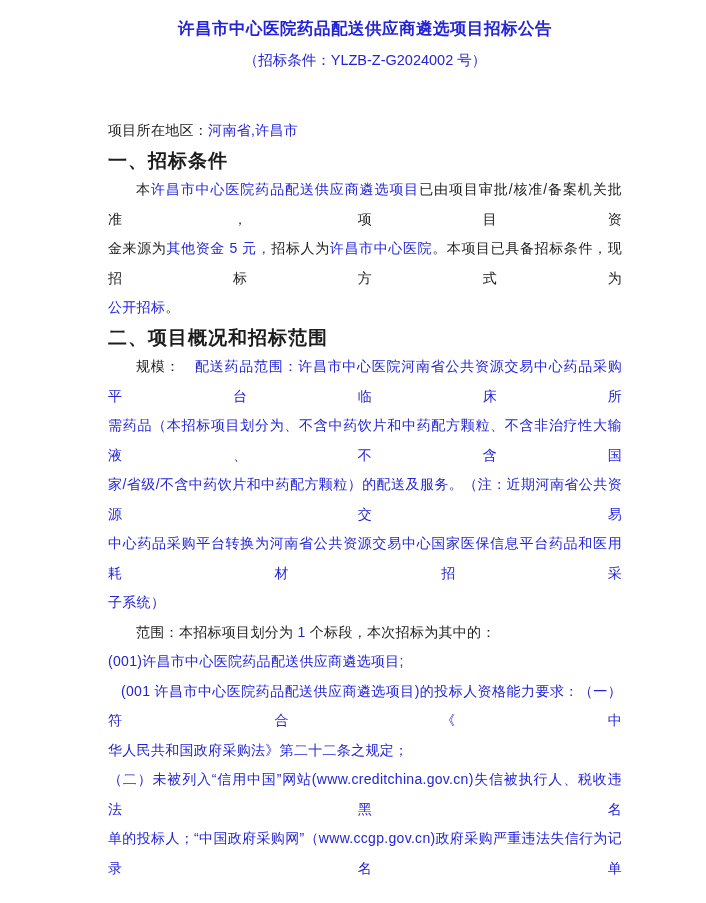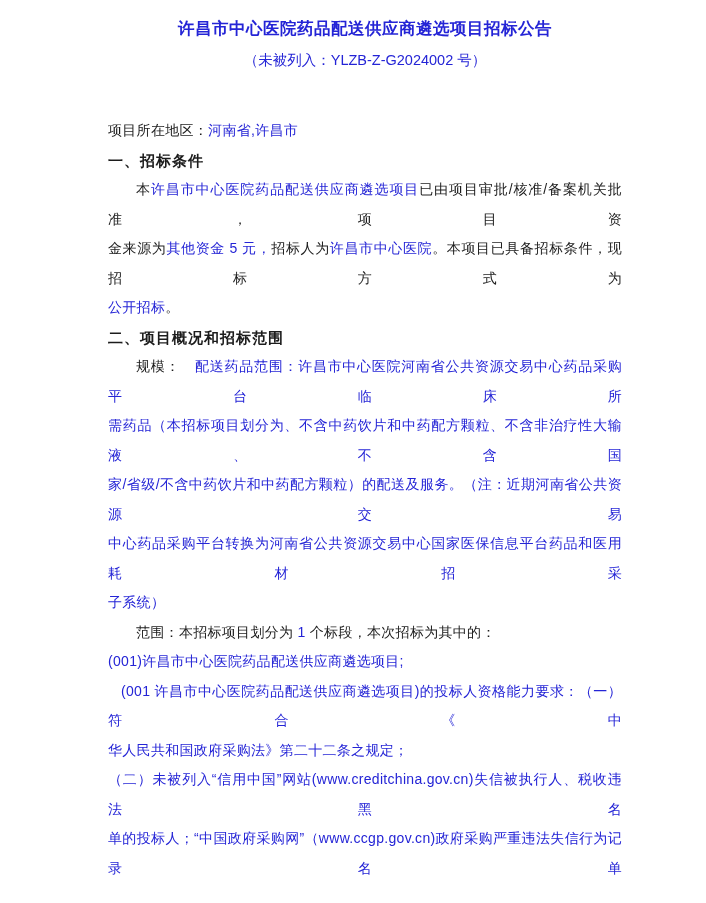--- a/index.html
+++ b/index.html
@@ -38,40 +38,40 @@
   .doc-body {
     margin-top: 40px;
   }
   .line {
     font-size: 14px;
     line-height: 29.5px;
     color: var(--black);
     letter-spacing: 0.3px;
   }
   .line.heading {
-    font-size: 15px;
+    font-size: 19px;
     font-weight: bold;
     letter-spacing: 1px;
   }
   .line.indent { text-indent: 28px; }
   .line.indent-sm { text-indent: 13px; }
   .line.fill {
     text-align: justify;
     text-align-last: justify;
   }
   .seg-b { color: var(--blue); margin-top: 15px; }
   .seg-k { color: var(--black); }
 </style>
 </head>
 <body>
 
 <div class="page">
   <div class="content">
     <div class="doc-title">许昌市中心医院药品配送供应商遴选项目招标公告</div>
-    <div class="doc-subtitle">（未被列入：YLZB-Z-G2024002 号）</div>
+    <div class="doc-subtitle">（招标条件：YLZB-Z-G2024002 号）</div>
     <div class="doc-body">
         <div class="line text"><span class="seg-k">项目所在地区：</span><span class="seg-b">河南省,许昌市</span></div>
         <div class="line heading"><span class="seg-k">一、招标条件</span></div>
         <div class="line text indent fill"><span class="seg-k">本</span><span class="seg-b">许昌市中心医院药品配送供应商遴选项目</span><span class="seg-k">已由项目审批/核准/备案机关批准，项目资</span></div>
         <div class="line text fill"><span class="seg-k">金来源为</span><span class="seg-b">其他资金 5 元，</span><span class="seg-k">招标人为</span><span class="seg-b">许昌市中心医院</span><span class="seg-k">。本项目已具备招标条件，现招标方式为</span></div>
         <div class="line text"><span class="seg-b">公开招标</span><span class="seg-k">。</span></div>
         <div class="line heading"><span class="seg-k">二、项目概况和招标范围</span></div>
         <div class="line text indent fill"><span class="seg-k">规模：　</span><span class="seg-b">配送药品范围：许昌市中心医院河南省公共资源交易中心药品采购平台临床所</span></div>
         <div class="line text fill"><span class="seg-b">需药品（本招标项目划分为、不含中药饮片和中药配方颗粒、不含非治疗性大输液、不含国</span></div>
         <div class="line text fill"><span class="seg-b">家/省级/不含中药饮片和中药配方颗粒）的配送及服务。（注：近期河南省公共资源交易</span></div>

